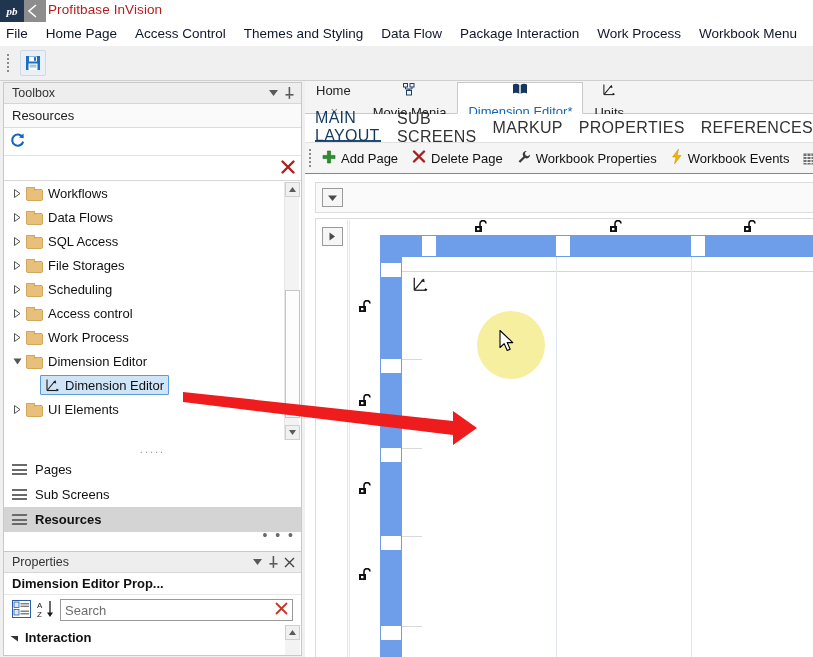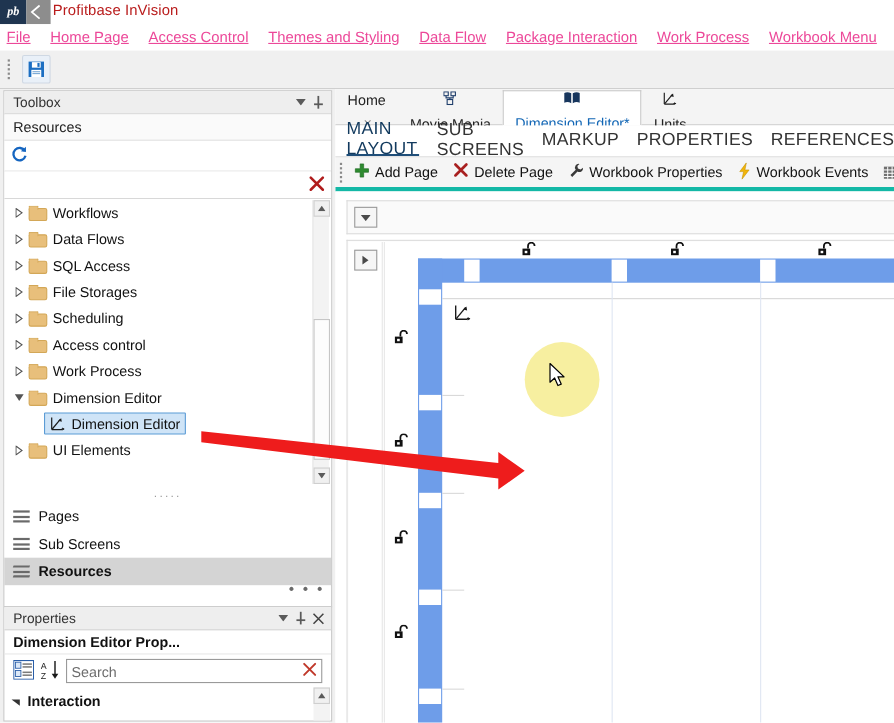--- a/index.html
+++ b/index.html
@@ -35,22 +35,22 @@
     font-size:13.5px; color:#b91c1c; letter-spacing:.1px;
   }
 
   
   #menubar{
     position:absolute; left:0; top:22px; width:813px; height:24px;
     background:#ffffff;
     display:flex; align-items:center;
   }
   #menubar .mi{
-    font-size:13.5px; color:#ec4899; padding:0 9px; height:24px;
-    line-height:24px; white-space:nowrap; cursor:default;text-decoration:underline;
+    font-size:13.5px; color:#0f172a; padding:0 9px; height:24px;
+    line-height:24px; white-space:nowrap; cursor:default;
   }
   #menubar .mi:first-child{ padding-left:6px; }
 
   
   #maintoolbar{
     position:absolute; left:0; top:46px; width:813px; height:35px;
     background:#f0f0f0; border-bottom:1px solid #cfcfcf;
     display:flex; align-items:center;
   }
   .gripdots{
@@ -212,21 +212,21 @@
   #subtabs{
     position:absolute; left:0; top:33px; width:508px; height:28px;
     background:#ffffff; display:flex; align-items:center; padding-left:10px; gap:16px;
   }
   .subtab{ font-size:16px; color:#333; letter-spacing:.3px; height:28px;
            display:flex; align-items:center; }
   .subtab.active{ color:#123a5e; border-bottom:2px solid #1f4e79; font-weight:normal; }
 
   #edittoolbar{
     position:absolute; left:0; top:61px; width:508px; height:32px;
-    background:#f5f5f5; border-top:1px solid #e0e0e0; border-bottom:4px solid #14b8a6;
+    background:#f5f5f5; border-top:1px solid #e0e0e0; border-bottom:1px solid #14b8a6;
     display:flex; align-items:center;
   }
   .tbitem{ display:flex; align-items:center; gap:5px; padding:0 7px;
            font-size:13px; color:#111; white-space:nowrap; height:28px; }
 
   #canvas-outer{
     position:absolute; left:0; top:93px; width:508px; height:483px;
     background:#ffffff;
   }
   #canvas-topbar{

